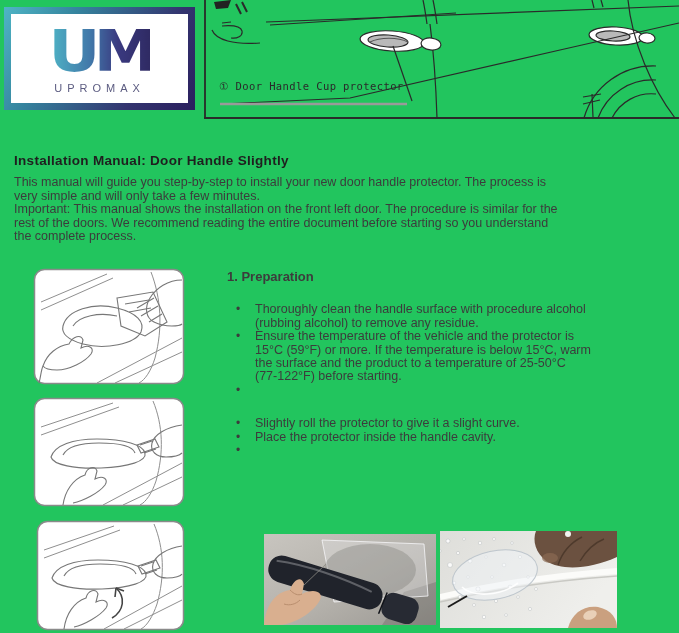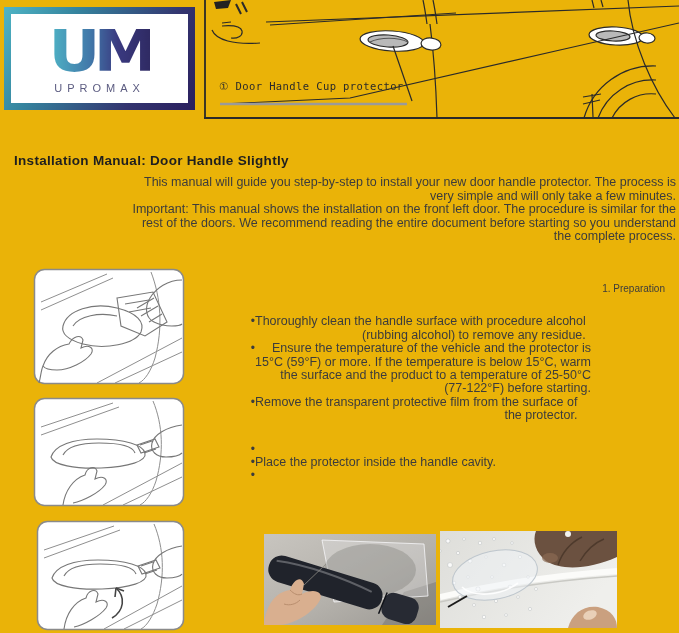--- a/index.html
+++ b/index.html
@@ -1,17 +1,17 @@
 <!DOCTYPE html>
 <html><head>
 <meta charset="utf-8">
 <style>
   html,body{margin:0;padding:0;background:#ffffff;}
-  .page{position:relative;width:679px;height:633px;background:#eab308;overflow:hidden;
-        font-family:"Liberation Sans",sans-serif;color:#3c3c3c;text-align:right;}
+  .page{position:relative;width:679px;height:633px;background:#22c55e;overflow:hidden;
+        font-family:"Liberation Sans",sans-serif;color:#3c3c3c;}
 
   
   .logo-frame{position:absolute;left:4px;top:7px;width:191px;height:103px;box-sizing:border-box;
               padding:7px;background:linear-gradient(120deg,#4fb5c6 0%,#35849e 30%,#33346f 72%,#2a1f5e 100%);}
   .logo-inner{width:100%;height:100%;background:#fff;display:flex;flex-direction:column;
               align-items:center;justify-content:center;}
   .monogram{font-family:"DejaVu Sans",sans-serif;font-weight:bold;font-size:57px;line-height:1;
             letter-spacing:-6px;transform:scaleX(1.12);
             background:linear-gradient(90deg,#4fb5c6 0%,#4176a8 42%,#3a3a80 68%,#2f2a63 100%);
             -webkit-background-clip:text;background-clip:text;color:transparent;}
@@ -20,21 +20,21 @@
   
   .car-diagram{position:absolute;left:204px;top:0;width:475px;height:120px;}
 
   
   .doc-title{position:absolute;left:14px;top:153px;font-size:13.5px;font-weight:bold;
              letter-spacing:.3px;color:#1f1f1f;}
   .doc-intro{position:absolute;left:14px;top:176px;width:662px;font-size:12.5px;
              line-height:13.5px;white-space:pre-line;color:#3c3c3c;}
 
   .col-right{position:absolute;left:227px;top:270px;width:450px;font-size:12.5px;line-height:13.4px;}
-  .sec-heading{font-weight:normal;color:#3c3c3c;margin:12px;font-size:10px;}
+  .sec-heading{font-weight:bold;color:#3c3c3c;margin:0;font-size:13px;}
   .sec-heading.second{margin-top:23px;}
   ul.bullets{list-style:none;margin:20px 0 0 0;padding:0 0 0 9px;}
   ul.bullets li{display:flex;margin:0;}
   .bullet-dot{width:19px;flex:0 0 19px;font-size:12px;line-height:13.4px;}
   .bullet-text{white-space:pre-line;}
 
   
   .illu{position:absolute;}
   .illu1{left:33px;top:268px;}
   .illu2{left:33px;top:397px;}
@@ -179,28 +179,27 @@
       </li>
       <li>
         <span class="bullet-dot">•</span>
         <span class="bullet-text">Ensure the temperature of the vehicle and the protector is
 15°C (59°F) or more. If the temperature is below 15°C, warm
 the surface and the product to a temperature of 25-50°C
 (77-122°F) before starting.</span>
       </li>
       <li>
         <span class="bullet-dot">•</span>
-        <span class="bullet-text">Remove the transparent protective film from the surface of
-the protector.</span>
       </li>
     </ul>
 
     <ul class="bullets">
       <li>
         <span class="bullet-dot">•</span>
+        <span class="bullet-text">Slightly roll the protector to give it a slight curve.</span>
       </li>
       <li>
         <span class="bullet-dot">•</span>
         <span class="bullet-text">Place the protector inside the handle cavity.</span>
       </li>
       <li>
         <span class="bullet-dot">•</span>
       </li>
     </ul>
   </div>

